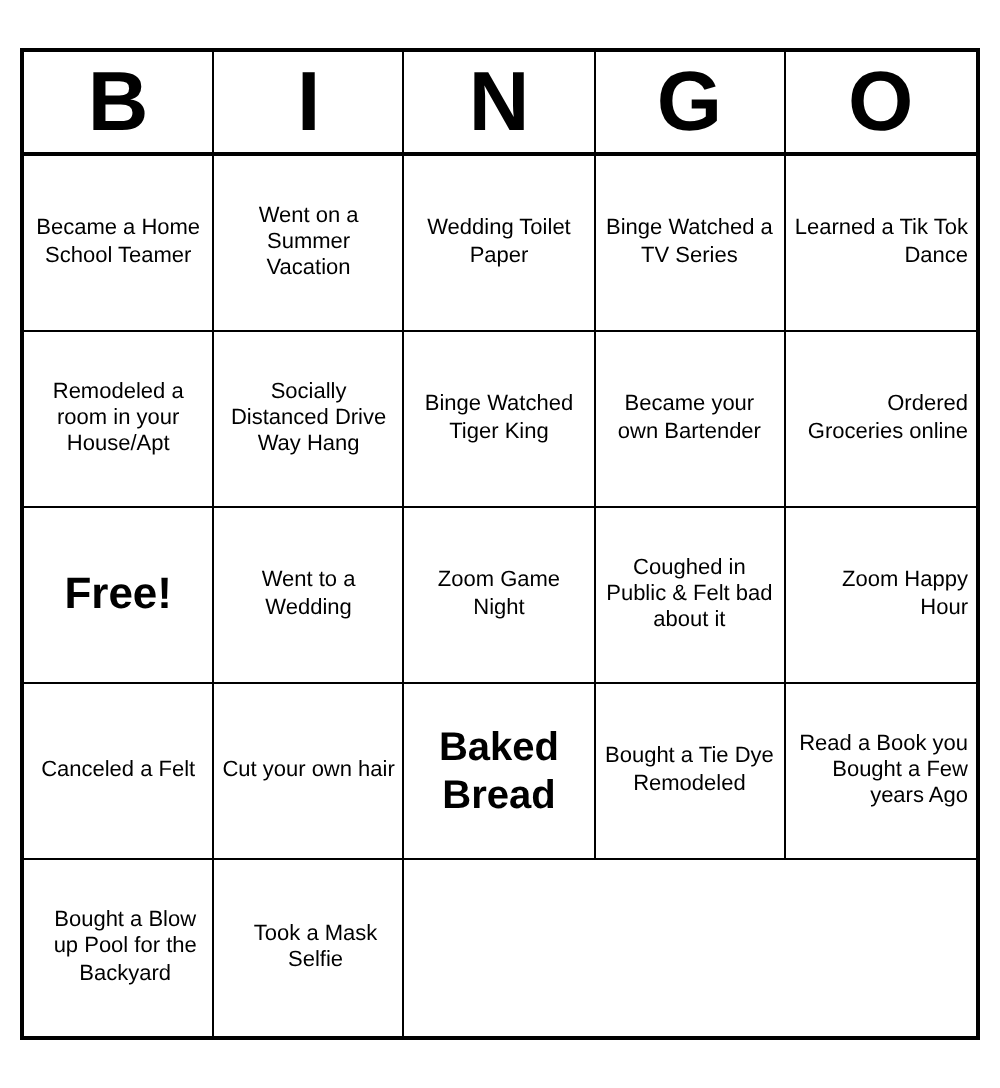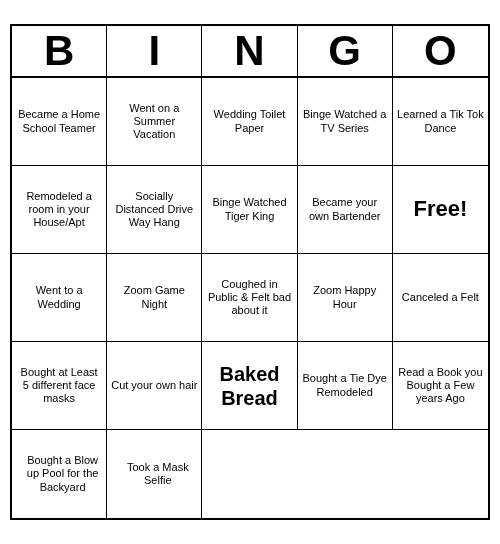--- a/index.html
+++ b/index.html
@@ -49,20 +49,21 @@
       text-align: center;
       font-size: 11px;
       display: flex;
       align-items: center;
       justify-content: center;
       min-height: 88px;
       line-height: 1.2;
     }
     .bingo-cell:nth-child(5n) {
       border-right: none;
+      text-align: right;
     }
     .bingo-grid .bingo-cell:nth-child(n+21) {
       border-bottom: none;
       padding-left: 11px;
     }
     .bingo-cell.free {
       font-size: 22px;
       font-weight: bold;
     }
     .bingo-cell.large-text {
@@ -84,27 +85,27 @@
   <div class="bingo-grid">
   <div class="bingo-cell">Became a Home School Teamer</div>
       <div class="bingo-cell">Went on a Summer Vacation</div>
       <div class="bingo-cell">Wedding Toilet Paper</div>
       <div class="bingo-cell">Binge Watched a TV Series</div>
       <div class="bingo-cell">Learned a Tik Tok Dance</div>
       <div class="bingo-cell">Remodeled a room in your House/Apt</div>
       <div class="bingo-cell">Socially Distanced Drive Way Hang</div>
       <div class="bingo-cell">Binge Watched Tiger King</div>
       <div class="bingo-cell">Became your own Bartender</div>
+      <div class="bingo-cell">Ordered Groceries online</div>
       <div class="bingo-cell free">Free!</div>
       <div class="bingo-cell">Went to a Wedding</div>
       <div class="bingo-cell">Zoom Game Night</div>
       <div class="bingo-cell">Coughed in Public &amp; Felt bad about it</div>
       <div class="bingo-cell">Zoom Happy Hour</div>
       <div class="bingo-cell">Canceled a Felt</div>
-      <div class="bingo-cell">Bought at Least 5 different face masks</div>
       <div class="bingo-cell">Cut your own hair</div>
       <div class="bingo-cell large-text">Baked Bread</div>
       <div class="bingo-cell">Bought a Tie Dye Remodeled</div>
       <div class="bingo-cell">Read a Book you Bought a Few years Ago</div>
       <div class="bingo-cell">Bought a Blow up Pool for the Backyard</div>
       <div class="bingo-cell">Took a Mask Selfie</div>
     </div>
 </div>
 
 </body></html>

